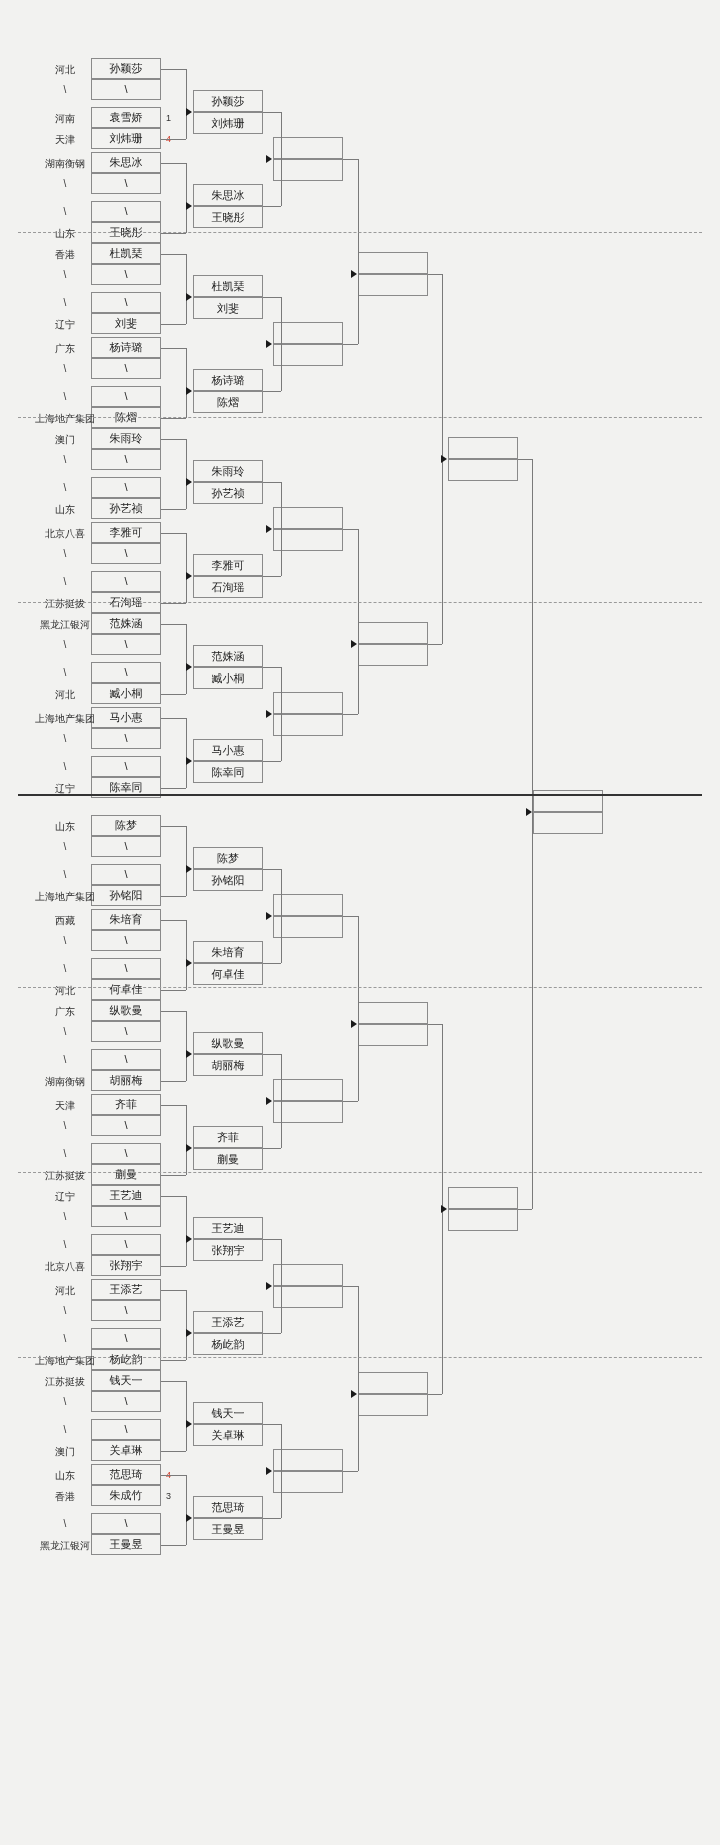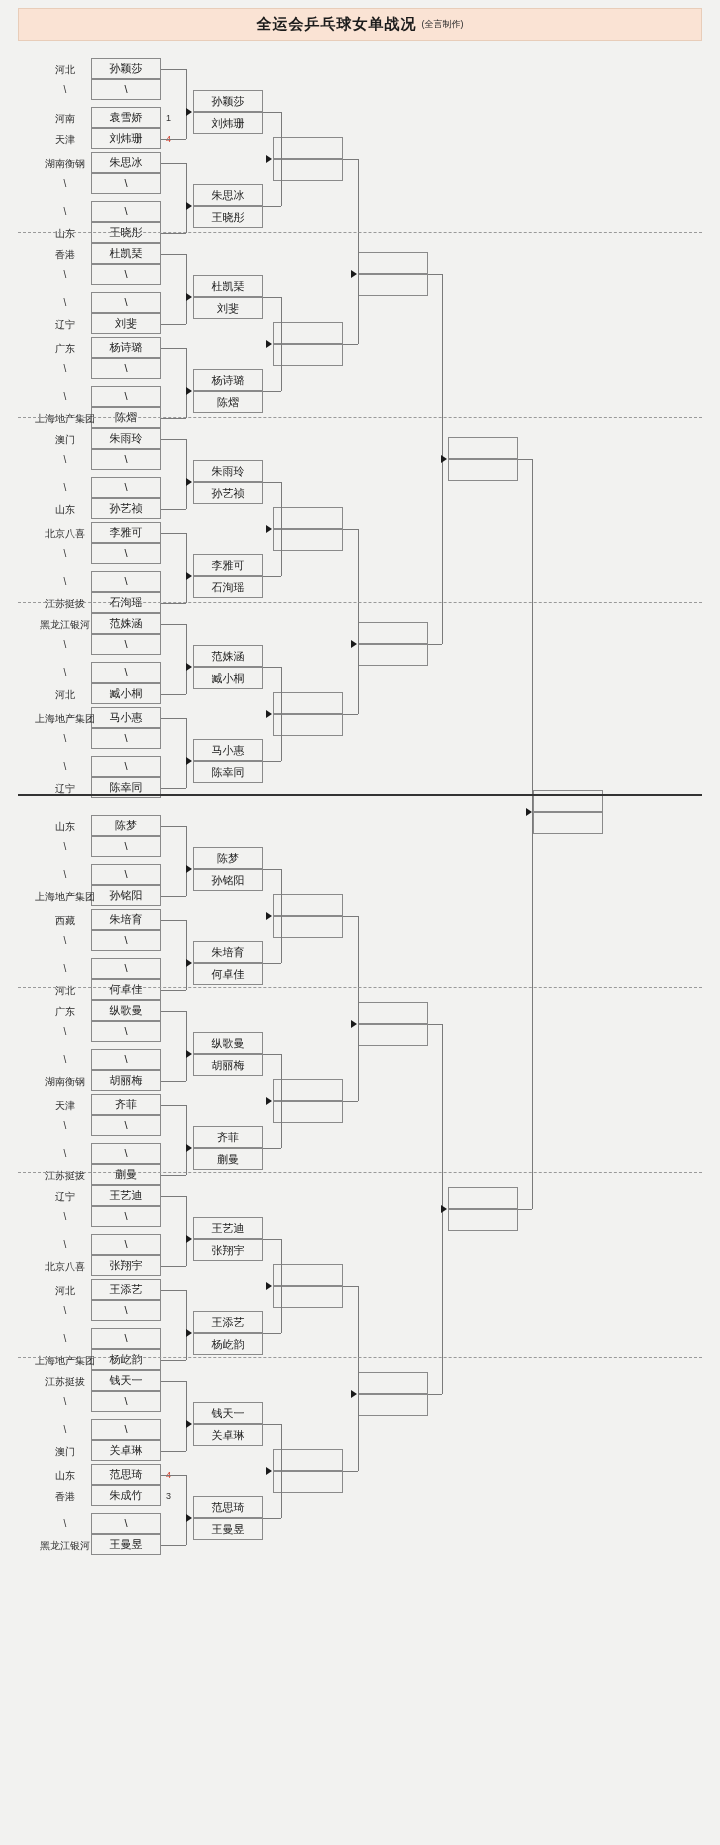--- a/index.html
+++ b/index.html
@@ -103,24 +103,20 @@
     left:0; width:684px;
     border-top:2px solid #333;
     height:0;
   }
 </style>
 </head>
 <body>
 
 <div id="root">
 
-  <div class="titlebar">
-    <span class="title-main">全运会乒乓球女单战况</span>
-    <span class="title-sub">(全言制作)</span>
-  </div>
 
   <div class="canvas" id="canvas">
       <div class="box" style="left: 73px; top: 16px; width: 70px; height: 21px;">孙颖莎</div>
       <div class="reg" style="left: 47px; top: 21px;">河北</div>
       <div class="box" style="left: 73px; top: 37px; width: 70px; height: 21px;">\</div>
       <div class="reg" style="left: 47px; top: 42px;">\</div>
       <div class="box" style="left: 73px; top: 65px; width: 70px; height: 21px;">袁雪娇</div>
       <div class="reg" style="left: 47px; top: 70px;">河南</div>
       <div class="seed blk" style="left: 148px; top: 71px;">1</div>
       <div class="box" style="left: 73px; top: 86px; width: 70px; height: 21px;">刘炜珊</div>

